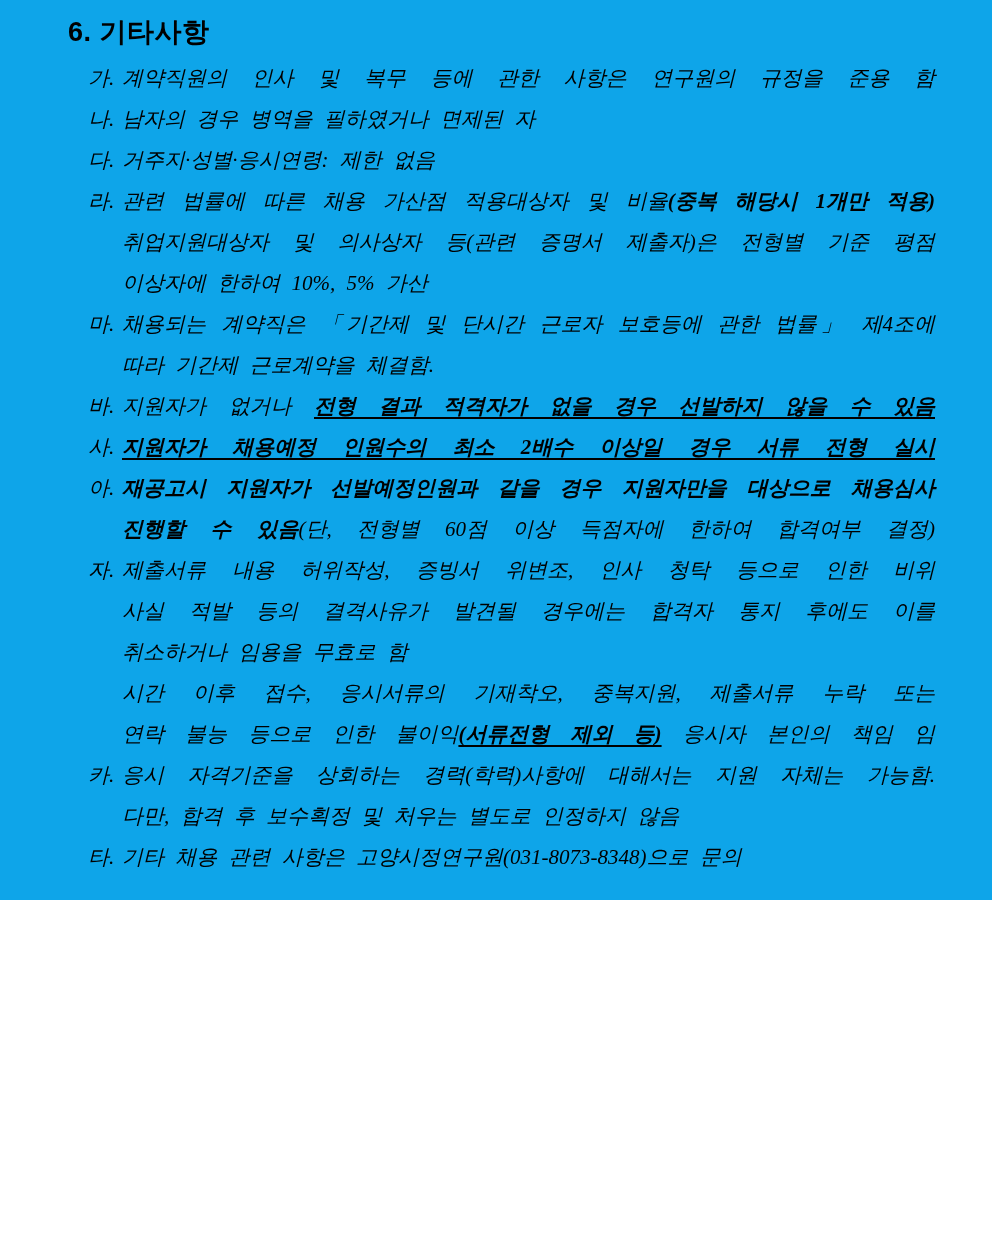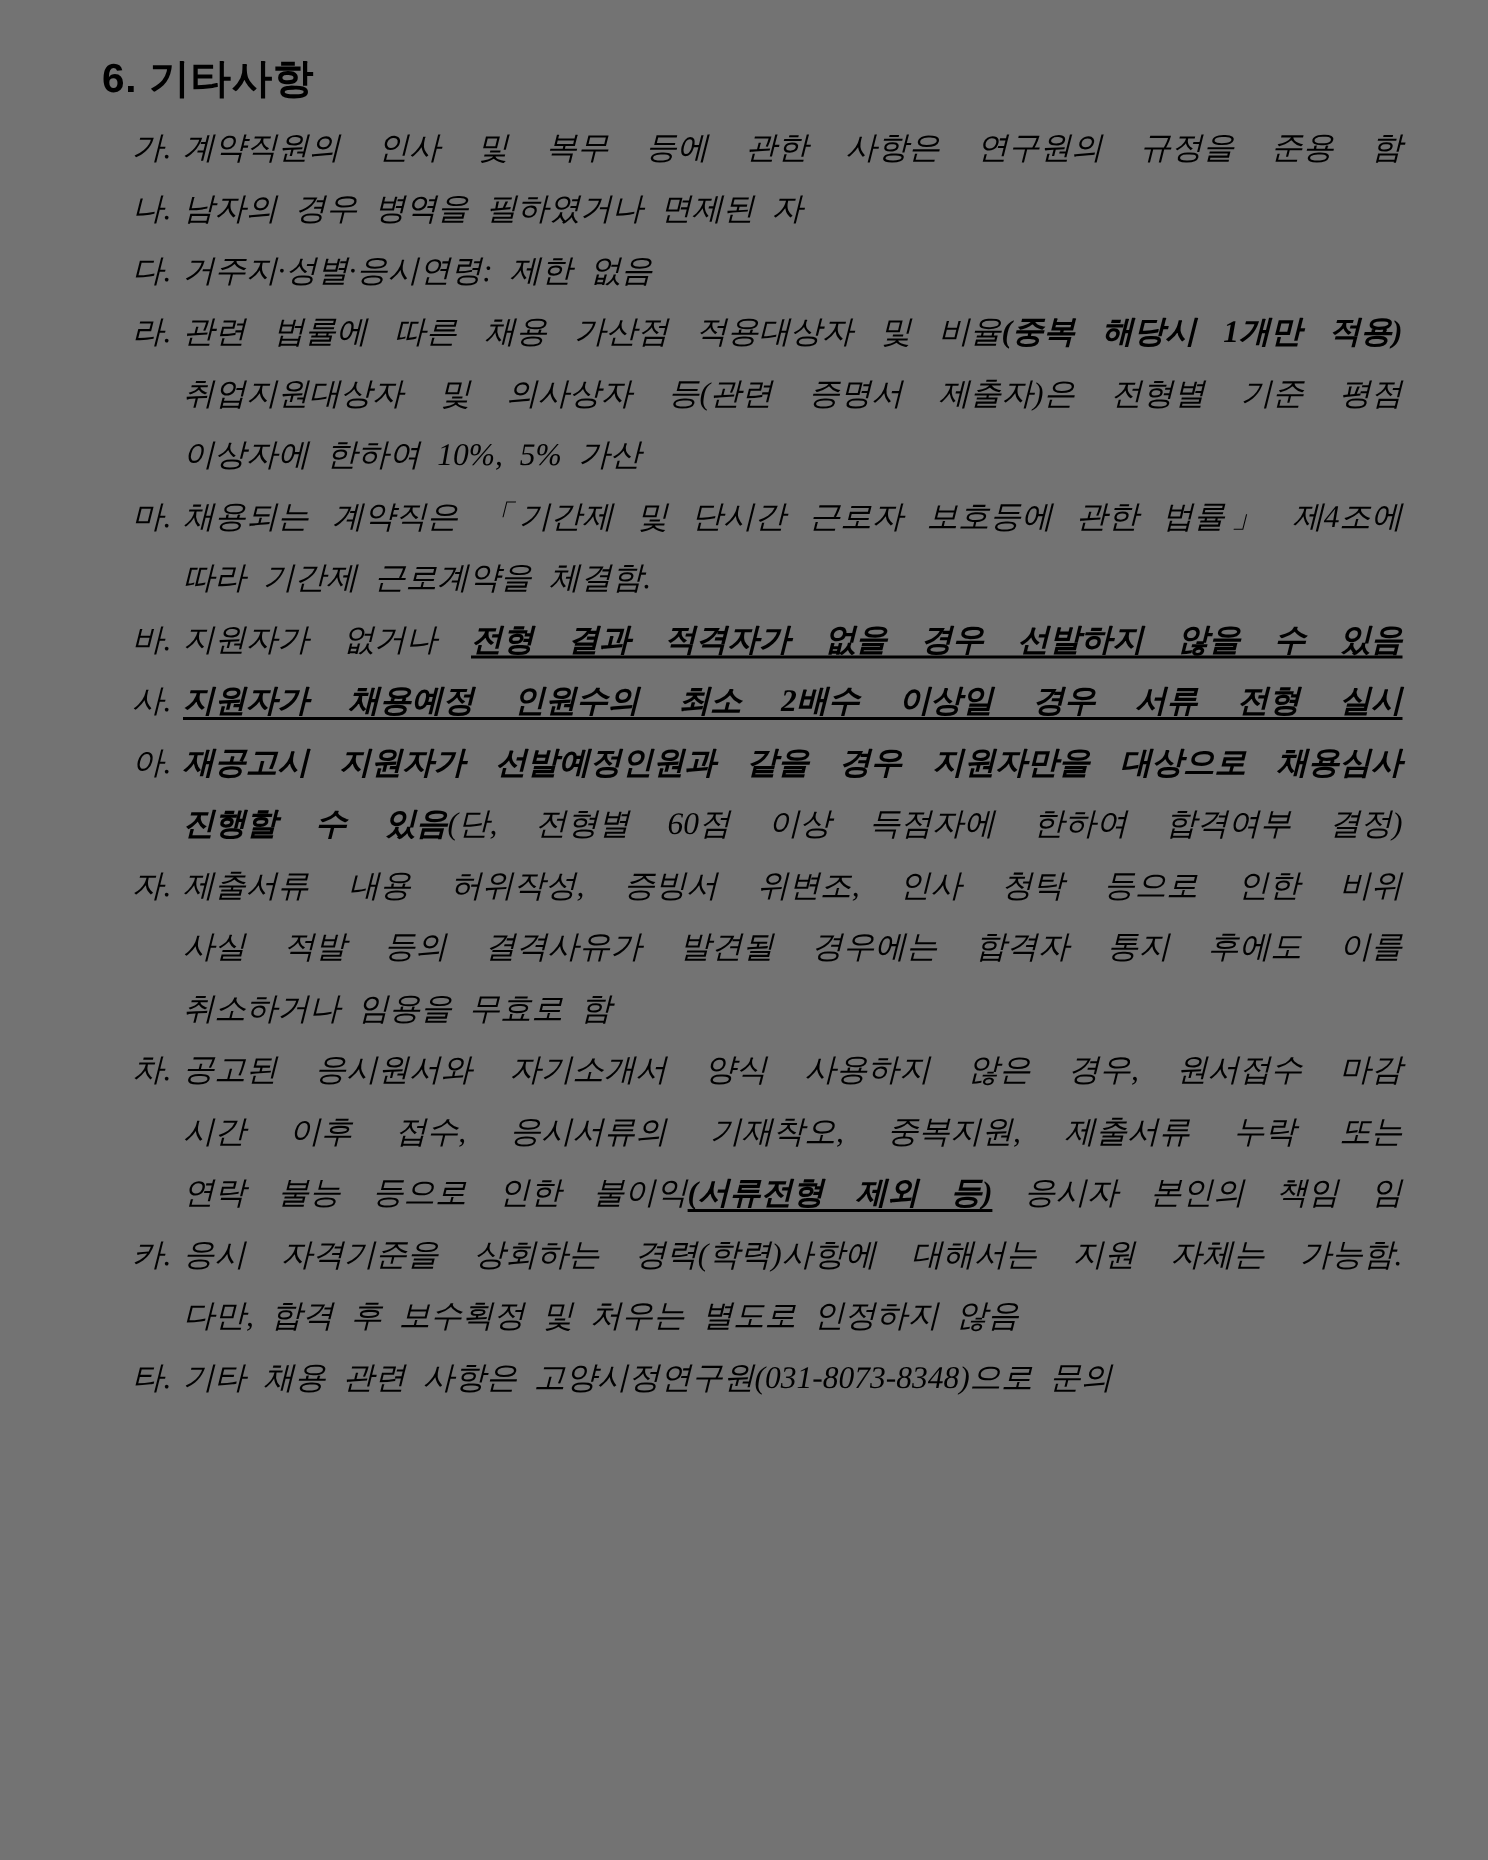--- a/index.html
+++ b/index.html
@@ -2,22 +2,22 @@
 <html><head>
 <meta charset="utf-8">
 <style>
   html,body{margin:0;padding:0;}
   body{
     width:992px;height:1240px;background:#ffffff;color:#000000;
     font-family:"Liberation Serif","DejaVu Serif",serif;
     overflow:hidden;
   }
   .page{
-    box-sizing:border-box;width:992px;height:1240px;
-    padding:36px 57px 0 122px;background:#737373;
+    box-sizing:border-box;width:992px;height:900px;
+    padding:16px 57px 0 122px;background:#0ea5e9;
   }
   .doc-heading{
     font-family:"Liberation Sans","DejaVu Sans",sans-serif;
     font-weight:700;font-size:27px;line-height:32px;
     margin:0 0 10px -54px;letter-spacing:0.5px;
   }
   .line{
     font-size:21px;line-height:41px;min-height:41px;
     word-spacing:6px;word-break:keep-all;text-align:left;font-style:italic;
   }
@@ -70,21 +70,20 @@
   <div class="line fill"><span class="marker">아.</span><span class="b">재공고시 지원자가 선발예정인원과 같을 경우 지원자만을 대상으로 채용심사</span></div>
 
   <div class="line fill"><span class="b">진행할 수 있음</span><span>(단, 전형별 60점 이상 득점자에 한하여 합격여부 결정)</span></div>
 
   <div class="line fill"><span class="marker">자.</span><span>제출서류 내용 허위작성, 증빙서 위변조, 인사 청탁 등으로 인한 비위</span></div>
 
   <div class="line fill"><span>사실 적발 등의 결격사유가 발견될 경우에는 합격자 통지 후에도 이를</span></div>
 
   <div class="line"><span>취소하거나 임용을 무효로 함</span></div>
 
-  <div class="line fill"><span class="marker">차.</span><span>공고된 응시원서와 자기소개서 양식 사용하지 않은 경우, 원서접수 마감</span></div>
 
   <div class="line fill"><span>시간 이후 접수, 응시서류의 기재착오, 중복지원, 제출서류 누락 또는</span></div>
 
   <div class="line fill"><span>연락 불능 등으로 인한 불이익</span><span class="b u">(서류전형 제외 등)</span><span> 응시자 본인의 책임 임</span></div>
 
   <div class="line fill"><span class="marker">카.</span><span>응시 자격기준을 상회하는 경력(학력)사항에 대해서는 지원 자체는 가능함.</span></div>
 
   <div class="line"><span>다만, 합격 후 보수획정 및 처우는 별도로 인정하지 않음</span></div>
 
   <div class="line"><span class="marker">타.</span><span>기타 채용 관련 사항은 고양시정연구원(031-8073-8348)으로 문의</span></div>

